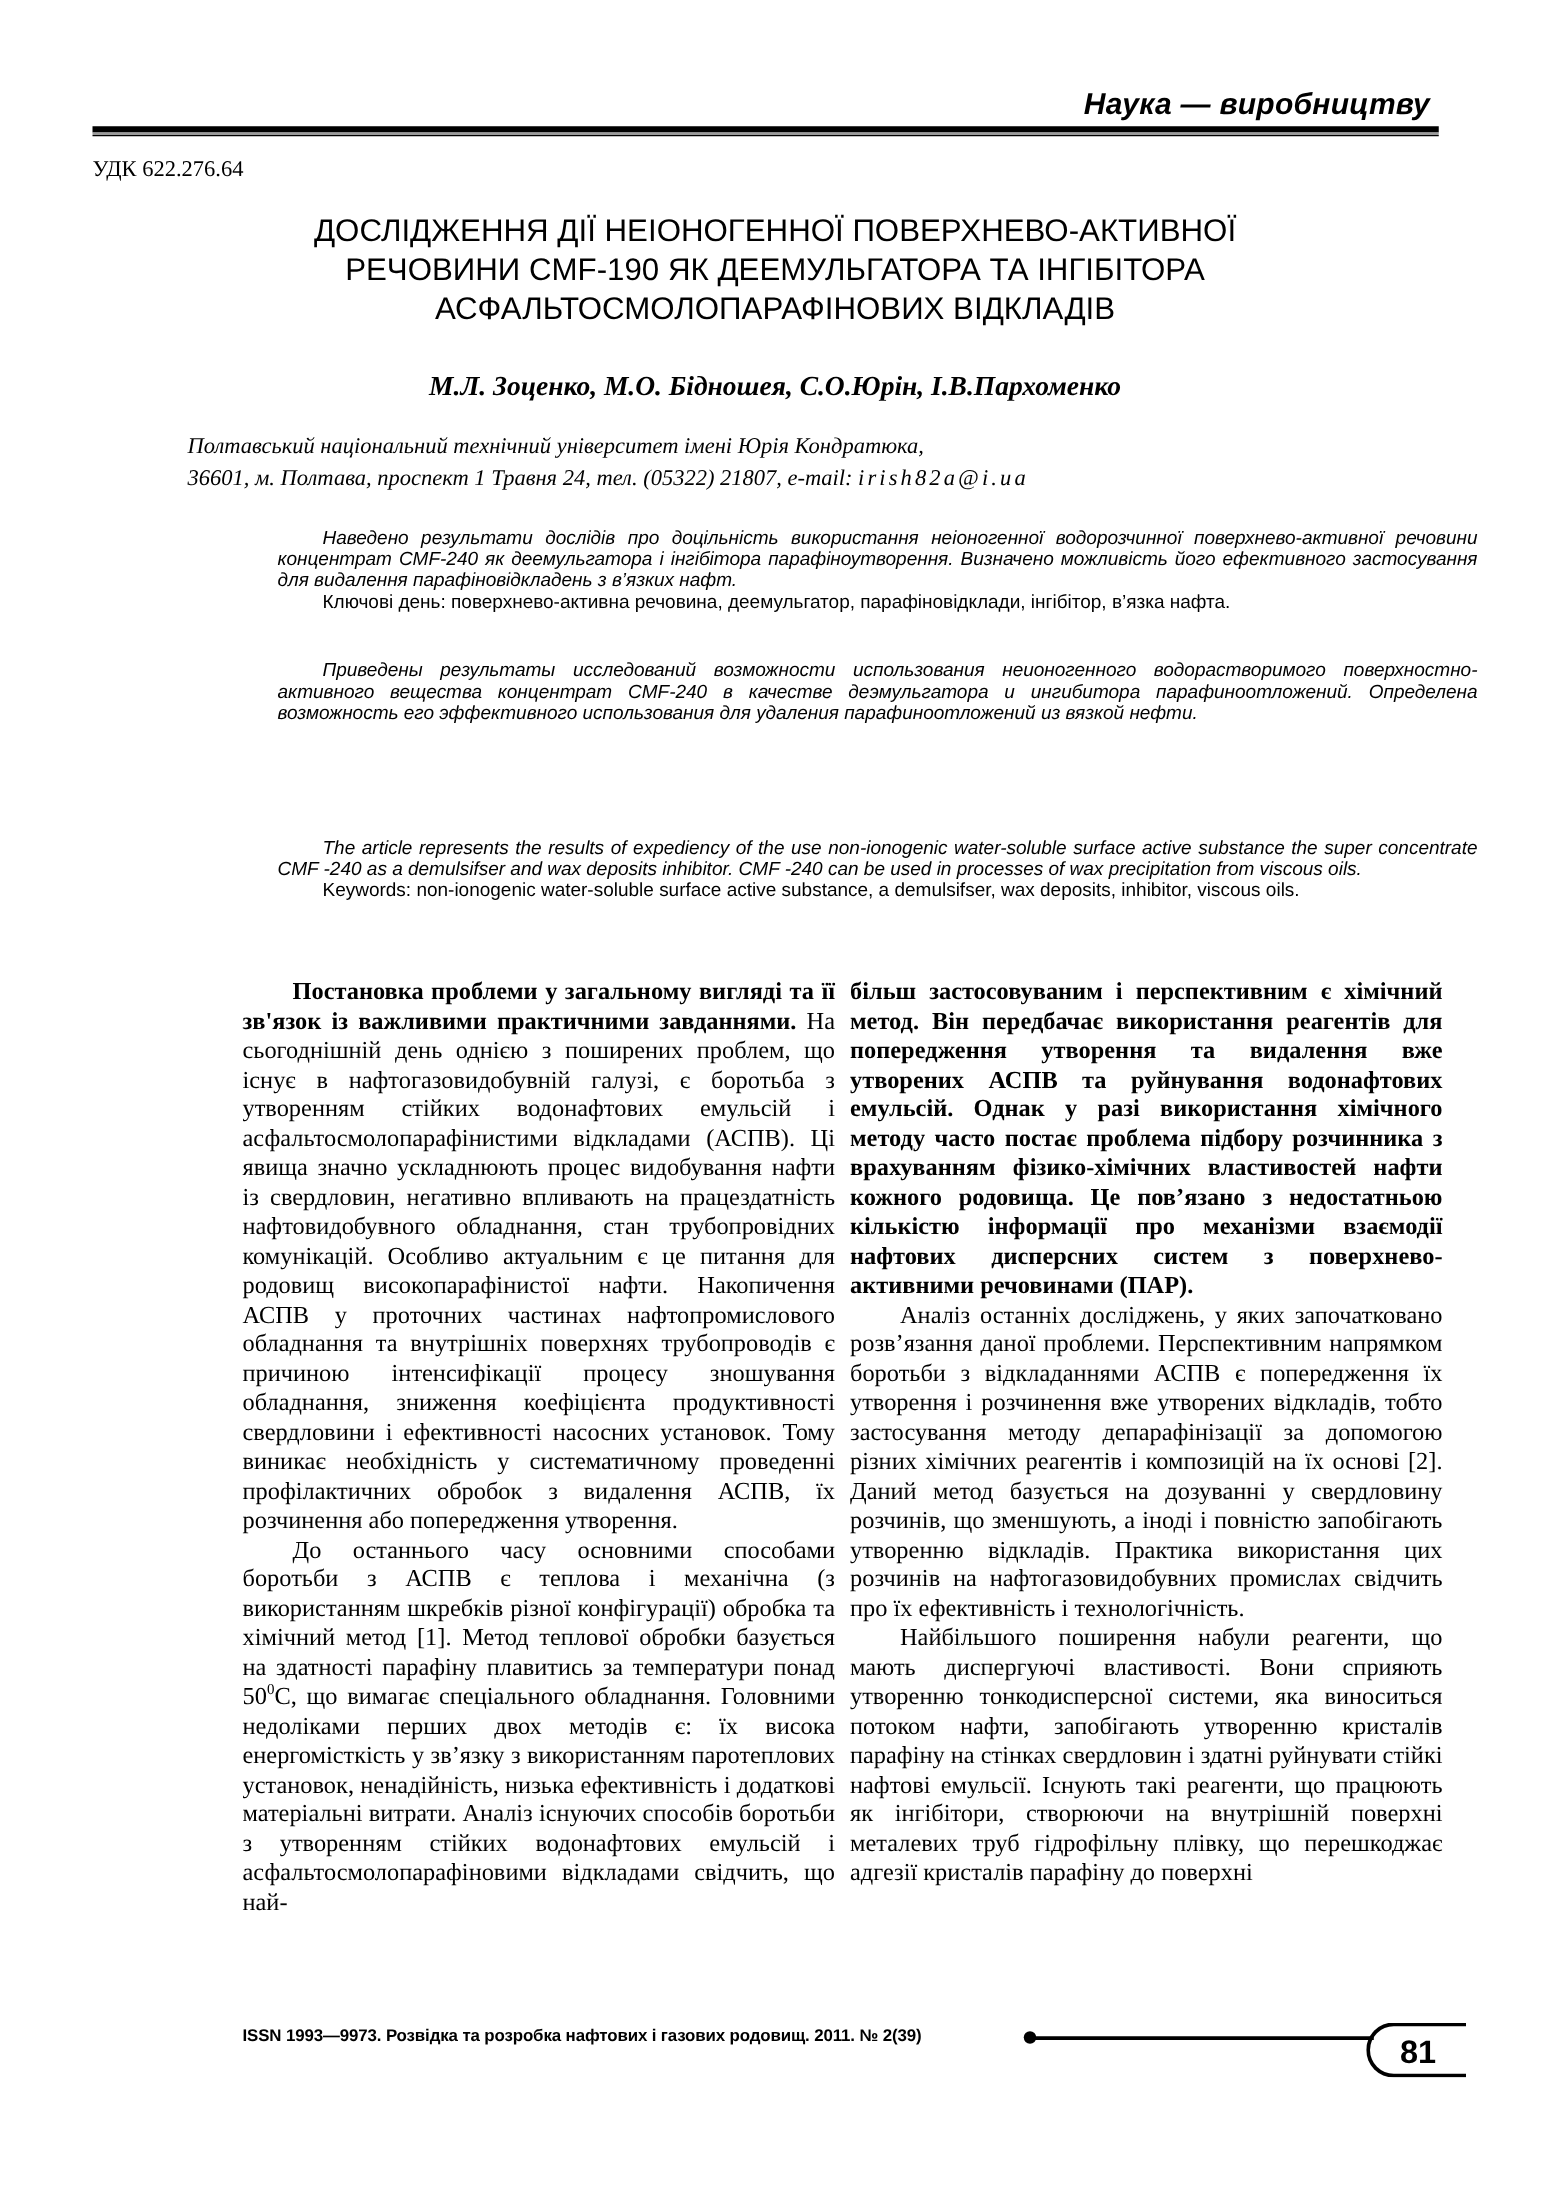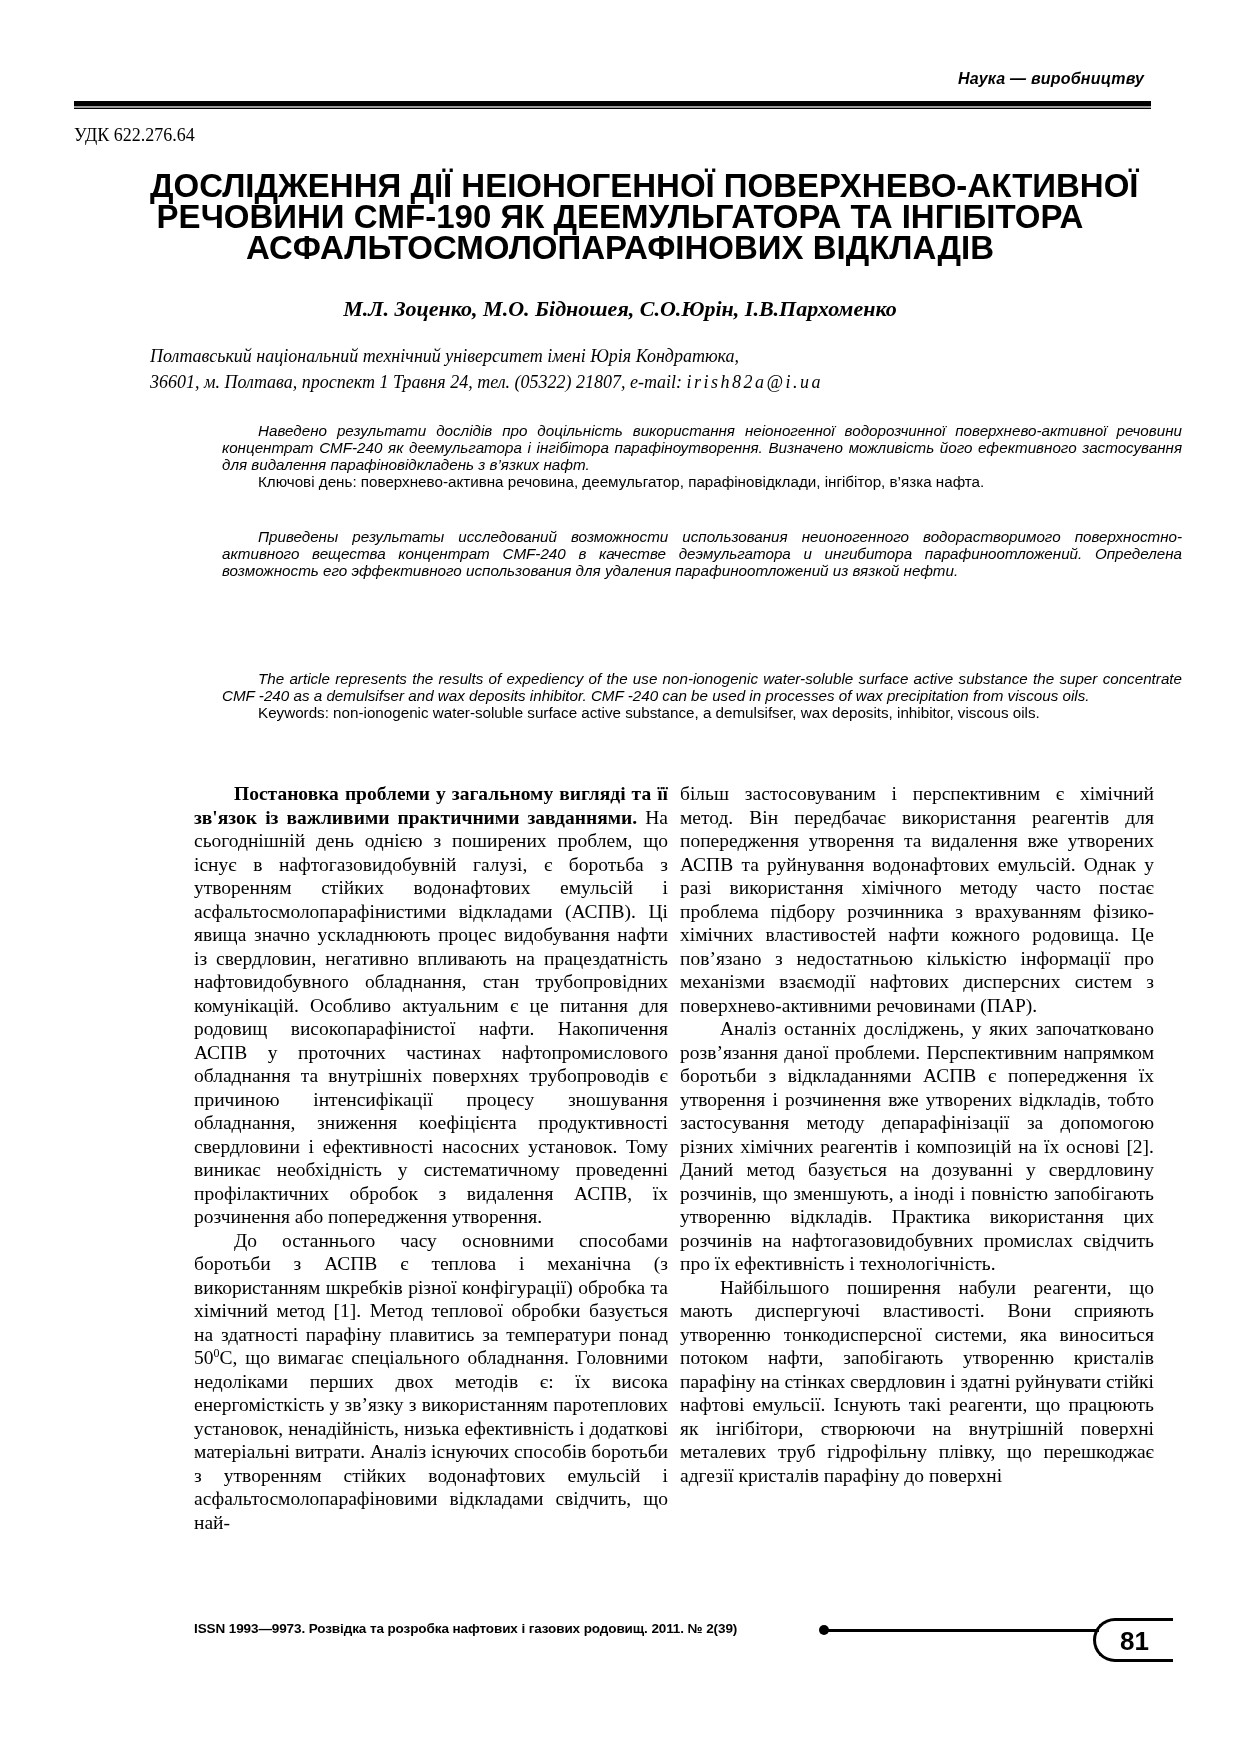--- a/index.html
+++ b/index.html
@@ -3,36 +3,36 @@
 <meta charset="utf-8">
 <style>
   html, body { margin: 0; padding: 0; background: #ffffff; }
   body { width: 1240px; height: 1754px; position: relative; overflow: hidden; color: #000; }
   .page { position: absolute; left: 0; top: 0; width: 1240px; height: 1754px; }
 
   .running-head {
     position: absolute; left: 74px; top: 70px; width: 1070px;
     text-align: right;
     font-family: "Liberation Sans", sans-serif; font-weight: bold; font-style: italic;
-    font-size: 16px; letter-spacing: 0.2px;
+    font-size: 24px; letter-spacing: 0.2px;
   }
   .rule-thick { position: absolute; left: 74px; top: 101px; width: 1077px; height: 5px; background: #000; }
   .rule-gray  { position: absolute; left: 74px; top: 106px; width: 1077px; height: 2px; background: #9a9a9a; }
   .rule-thin  { position: absolute; left: 74px; top: 108px; width: 1077px; height: 1px; background: #000; }
 
   .udk {
     position: absolute; left: 74px; top: 125px;
     font-family: "Liberation Serif", serif; font-size: 18px; text-align: center;
   }
 
   .title {
     position: absolute; left: 150px; top: 170px; width: 940px;
     text-align: center;
-    font-family: "Liberation Sans", sans-serif; font-weight: bold;
-    font-size: 33px; line-height: 31px; letter-spacing: 0px;
+    font-family: "Liberation Sans", sans-serif; font-weight: normal;
+    font-size: 25px; line-height: 31px; letter-spacing: 0px;
   }
   .title div { white-space: nowrap; }
 
   .authors {
     position: absolute; left: 150px; top: 296px; width: 940px; text-align: center;
     font-family: "Liberation Serif", serif; font-style: italic; font-weight: bold; font-size: 22px;
   }
   .affiliation {
     position: absolute; left: 150px; top: 343px; width: 940px; text-align: left;
     font-family: "Liberation Serif", serif; font-style: italic; font-size: 18px; line-height: 26px;
@@ -52,21 +52,21 @@
   .abs-en { top: 670px; }
 
   .col {
     position: absolute; top: 782px; width: 474px;
     font-family: "Liberation Serif", serif; font-size: 19.5px; line-height: 23.5px;
     text-align: justify; hyphens: manual;
   }
   .col-left { left: 194px; }
   .col-right { left: 680px; }
   .col p { margin: 0; text-indent: 40px; }
-  .col p.noindent { text-indent: 0; }
+  .col p.noindent { text-indent: 0; font-weight: bold; }
   .col b { font-weight: bold; }
   sup { font-size: 12px; line-height: 0; }
 
   .footer {
     position: absolute; left: 194px; top: 1621px;
     font-family: "Liberation Sans", sans-serif; font-weight: bold; font-size: 13.5px;
     letter-spacing: -0.1px; white-space: nowrap;
   }
   .footer-dot { position: absolute; left: 819px; top: 1625px; width: 10px; height: 10px; border-radius: 50%; background: #000; }
   .footer-line { position: absolute; left: 826px; top: 1629px; width: 273px; height: 3px; background: #000; }

